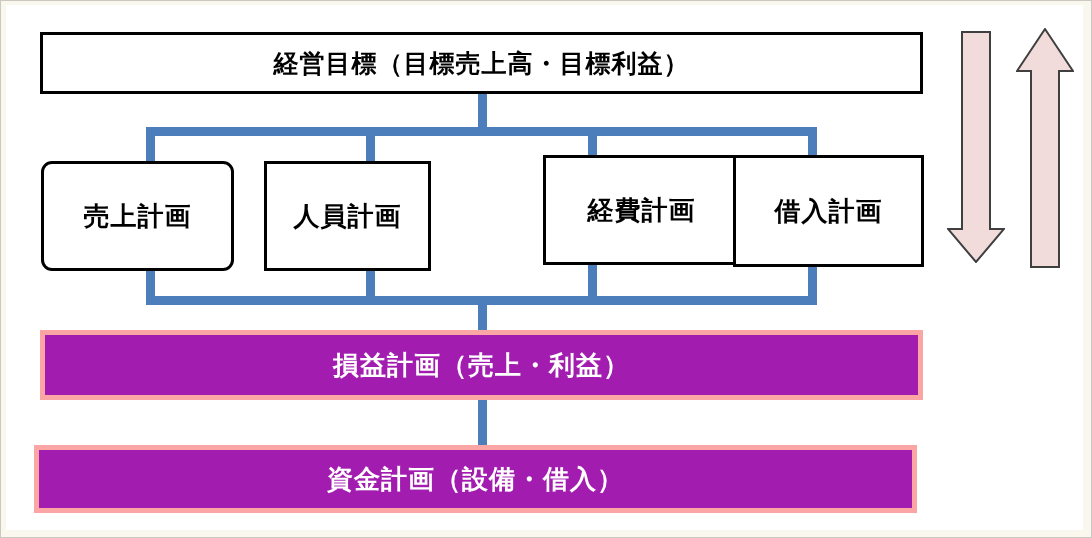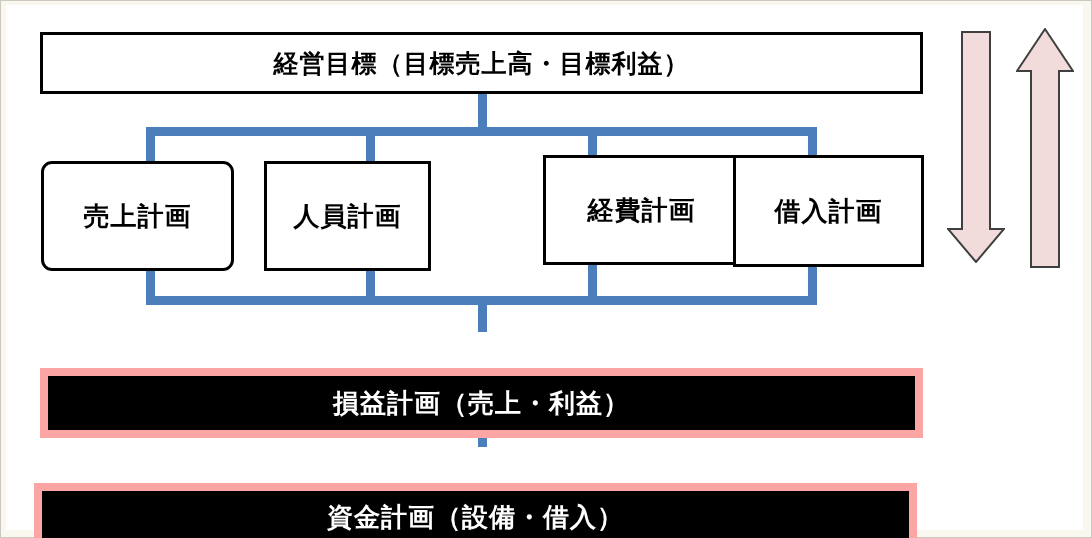--- a/index.html
+++ b/index.html
@@ -42,28 +42,27 @@
   }
   .goal-box   { left: 34px;  top: 27px;  width: 883px; height: 62px; }
   .goal-box .label { font-size: 25px; }
   .plan-box .label { font-size: 26px; }
   .plan-1 { left: 35px;  top: 156px; width: 193px; height: 110px; border-radius: 11px; }
   .plan-2 { left: 258px; top: 156px; width: 167px; height: 110px; }
   .plan-3 { left: 503px; top: 150px; width: 197px; height: 110px; margin-left: 34px; }
   .plan-4 { left: 727px; top: 150px; width: 191px; height: 112px; text-align: right; }
   .banner {
     position: absolute;
-    background: #000000;
-    border: 8px solid #fca5a5;
+    background: #a21caf;
+    border: 5px solid #fca5a5;
     display: flex;
     align-items: center;
     justify-content: center;
     box-sizing: border-box;
     z-index: 3;
-    margin-top: 38px;
   }
   .banner .label {
     font-weight: 700;
     font-size: 26px;
     color: #ffffff;
     letter-spacing: 1px;
     white-space: nowrap;
   }
   .banner-1 { left: 34px; top: 325px; width: 883px; height: 70px; }
   .banner-2 { left: 28px; top: 440px; width: 883px; height: 68px; }

